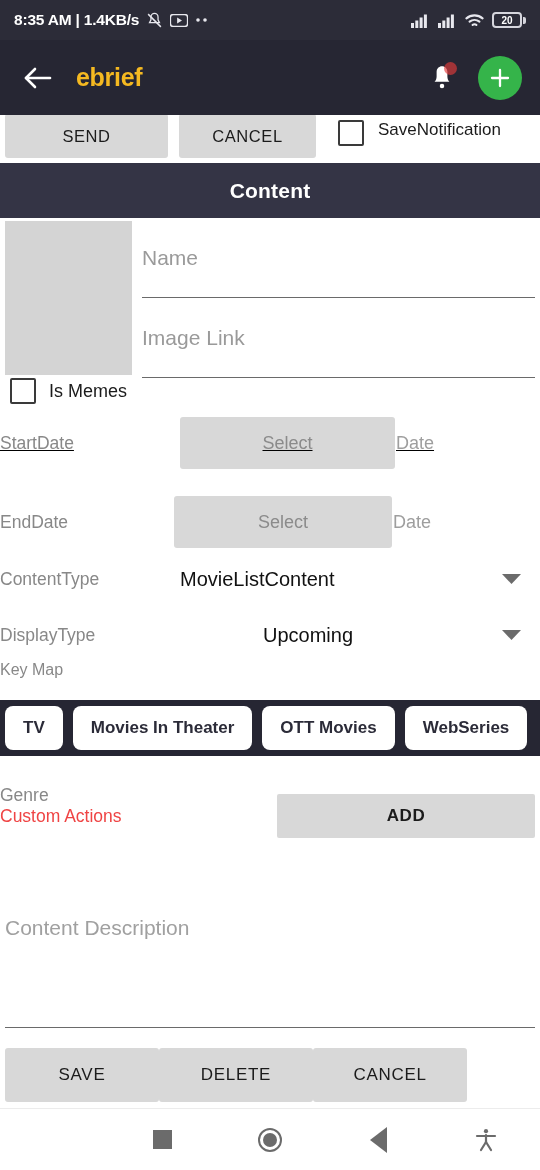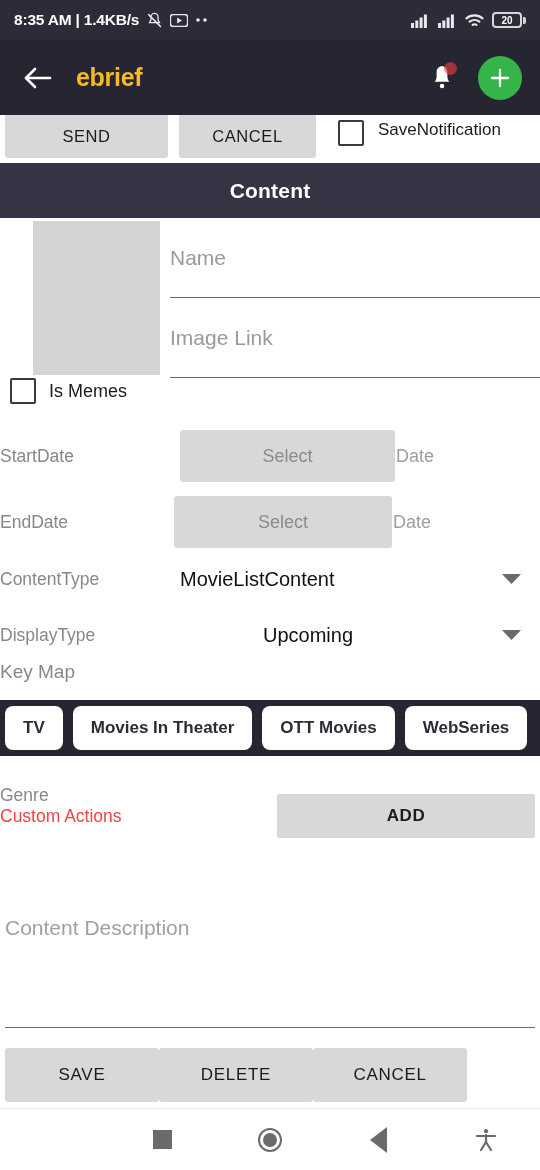--- a/index.html
+++ b/index.html
@@ -192,21 +192,20 @@
     letter-spacing: 0.2px;
   }
 
   
   .form-body {
     position: absolute;
     top: 218px; left: 0;
     width: 540px;
     height: 817px;
     background: #ffffff;
-    padding-left: 28px;
   }
 
   .thumb-row {
     position: relative;
     height: 160px;
   }
   .thumbnail {
     position: absolute;
     left: 5px; top: 3px;
     width: 127px; height: 154px;
@@ -243,21 +242,21 @@
 
   
   .date-row {
     position: absolute;
     left: 0;
     width: 540px;
     height: 56px;
     display: flex;
     align-items: center;
   }
-  #start-date-row { top: 210px; }
+  #start-date-row { top: 197px; text-decoration: underline; }
   #end-date-row   { top: 276px; }
 
   .row-label {
     color: #888888;
     font-size: 17.5px;
     width: 180px;
     flex-shrink: 0;
   }
   .select-btn {
     background: #D8D8D8;
@@ -304,21 +303,21 @@
     display: flex;
     align-items: center;
     justify-content: center;
     margin-right: 14px;
   }
 
   .keymap-label {
     position: absolute;
     left: 0; top: 443px;
     color: #888888;
-    font-size: 19px;
+    font-size: 16px;
   }
 
   
   .chips-strip {
     position: absolute;
     left: 0; top: 482px;
     width: 540px; height: 56px;
     background: #262633;
     display: flex;
     align-items: center;

